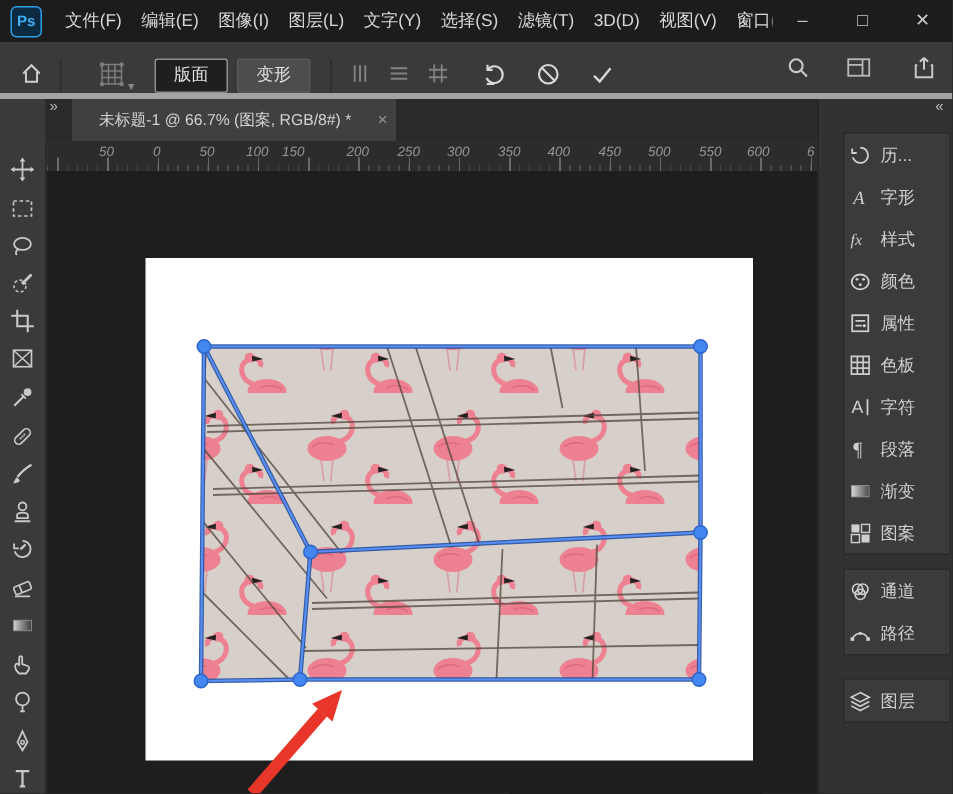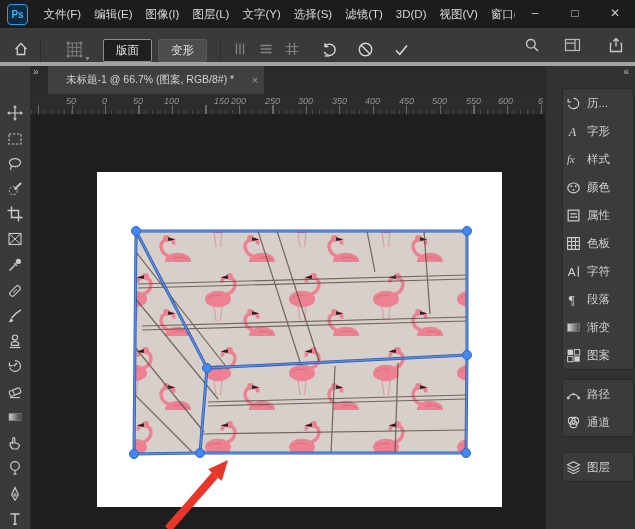--- a/index.html
+++ b/index.html
@@ -267,21 +267,21 @@
       <div class="doctab">
         <span class="doctab-title">未标题-1 @ 66.7% (图案, RGB/8#) *</span>
         <span class="doctab-close">×</span>
       </div>
     </div>
     <div class="ruler">
       <span class="ruler-num" style="left:36px">50</span>
       <span class="ruler-num" style="left:72px">0</span>
       <span class="ruler-num" style="left:103px">50</span>
       <span class="ruler-num" style="left:134px">100</span>
-      <span class="ruler-num" style="left:184px">150</span>
+      <span class="ruler-num" style="left:158px">150</span>
       <span class="ruler-num" style="left:201px">200</span>
       <span class="ruler-num" style="left:235px">250</span>
       <span class="ruler-num" style="left:268px">300</span>
       <span class="ruler-num" style="left:302px">350</span>
       <span class="ruler-num" style="left:335px">400</span>
       <span class="ruler-num" style="left:369px">450</span>
       <span class="ruler-num" style="left:402px">500</span>
       <span class="ruler-num" style="left:436px">550</span>
       <span class="ruler-num" style="left:468px">600</span>
       <span class="ruler-num" style="left:508px">6</span>
@@ -456,38 +456,38 @@
             </svg>
           </span>
         <span class="plabel">图案</span>
       </div>
     </div>
 
     <div class="pgroup" style="top:317px">
       <div class="prow">
         <span class="picon">
             <svg width="15" height="15" viewBox="0 0 14 14">
+              <circle cx="5.4" cy="5.4" r="3.2" fill="none" stroke="#cfcfcf" stroke-width="1"></circle>
+              <circle cx="8.6" cy="5.4" r="3.2" fill="none" stroke="#cfcfcf" stroke-width="1"></circle>
+              <circle cx="7" cy="8.6" r="3.2" fill="none" stroke="#cfcfcf" stroke-width="1"></circle>
+            </svg>
+          </span>
+        <span class="plabel">通道</span>
+      </div>
+      <div class="prow">
+        <span class="picon">
+            <svg width="15" height="15" viewBox="0 0 14 14">
               <path d="M2 10.2c2.5-4.6 7.5-4.6 10 0" fill="none" stroke="#cfcfcf" stroke-width="1.1"></path>
               <rect x="1" y="9.2" width="2.2" height="2.2" fill="#cfcfcf"></rect>
               <rect x="10.8" y="9.2" width="2.2" height="2.2" fill="#cfcfcf"></rect>
               <circle cx="7" cy="6.7" r="1" fill="#cfcfcf"></circle>
             </svg>
           </span>
         <span class="plabel">路径</span>
       </div>
-      <div class="prow">
-        <span class="picon">
-            <svg width="15" height="15" viewBox="0 0 14 14">
-              <circle cx="5.4" cy="5.4" r="3.2" fill="none" stroke="#cfcfcf" stroke-width="1"></circle>
-              <circle cx="8.6" cy="5.4" r="3.2" fill="none" stroke="#cfcfcf" stroke-width="1"></circle>
-              <circle cx="7" cy="8.6" r="3.2" fill="none" stroke="#cfcfcf" stroke-width="1"></circle>
-            </svg>
-          </span>
-        <span class="plabel">通道</span>
-      </div>
     </div>
 
     <div class="pgroup" style="top:390px">
       <div class="prow">
         <span class="picon">
             <svg width="15" height="15" viewBox="0 0 14 14">
               <path d="M7 1.6l5.6 2.9L7 7.4 1.4 4.5z" fill="none" stroke="#cfcfcf" stroke-width="1"></path>
               <path d="M1.4 7.2L7 10.1l5.6-2.9M1.4 9.9L7 12.8l5.6-2.9" fill="none" stroke="#cfcfcf" stroke-width="1"></path>
             </svg>
           </span>

